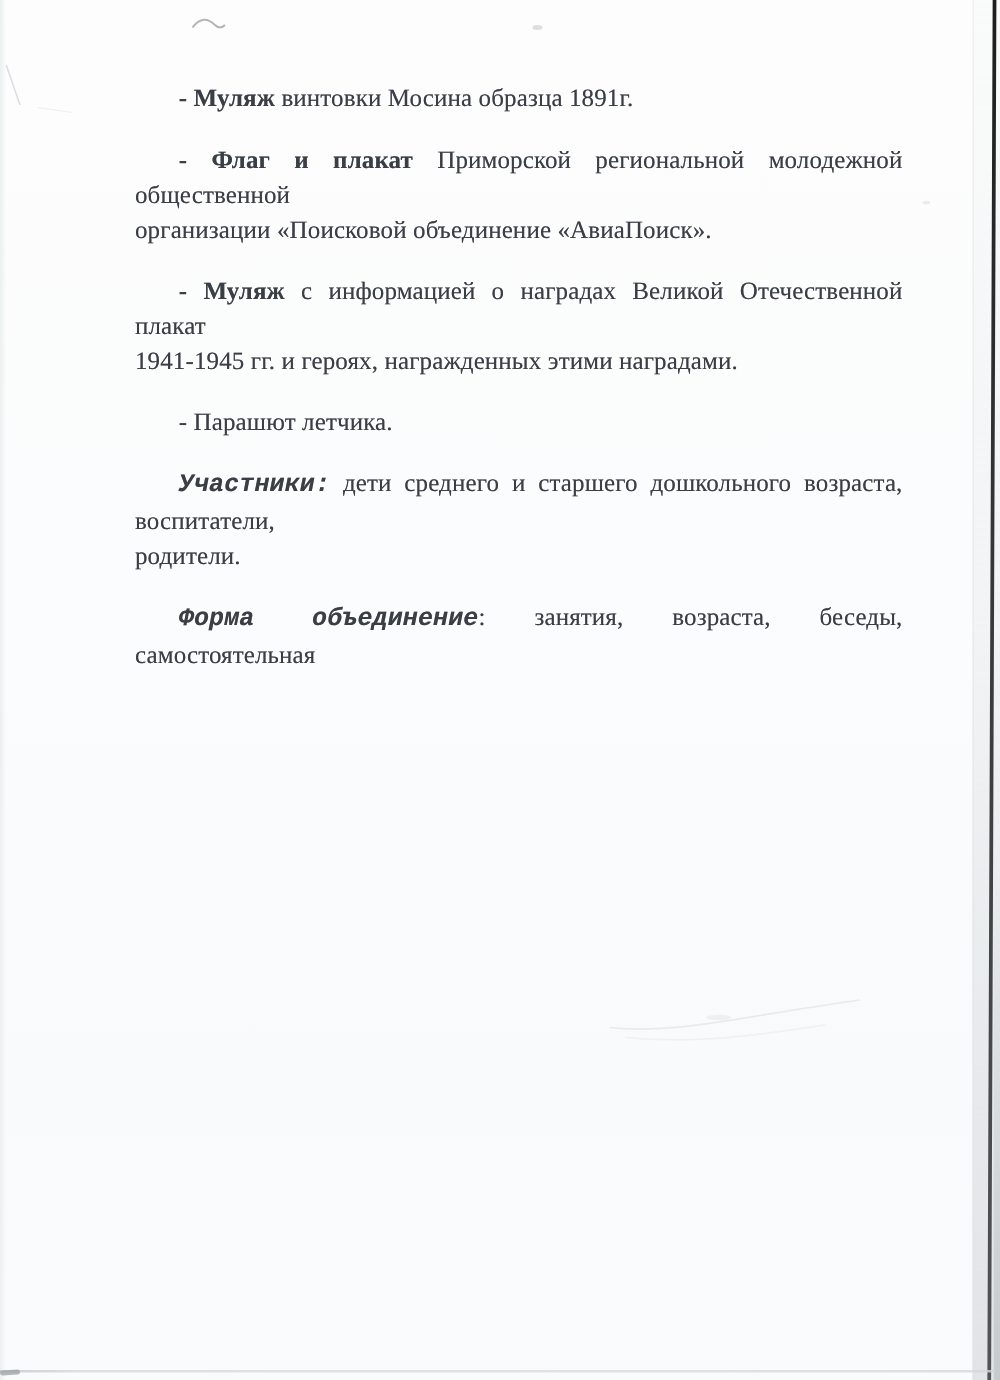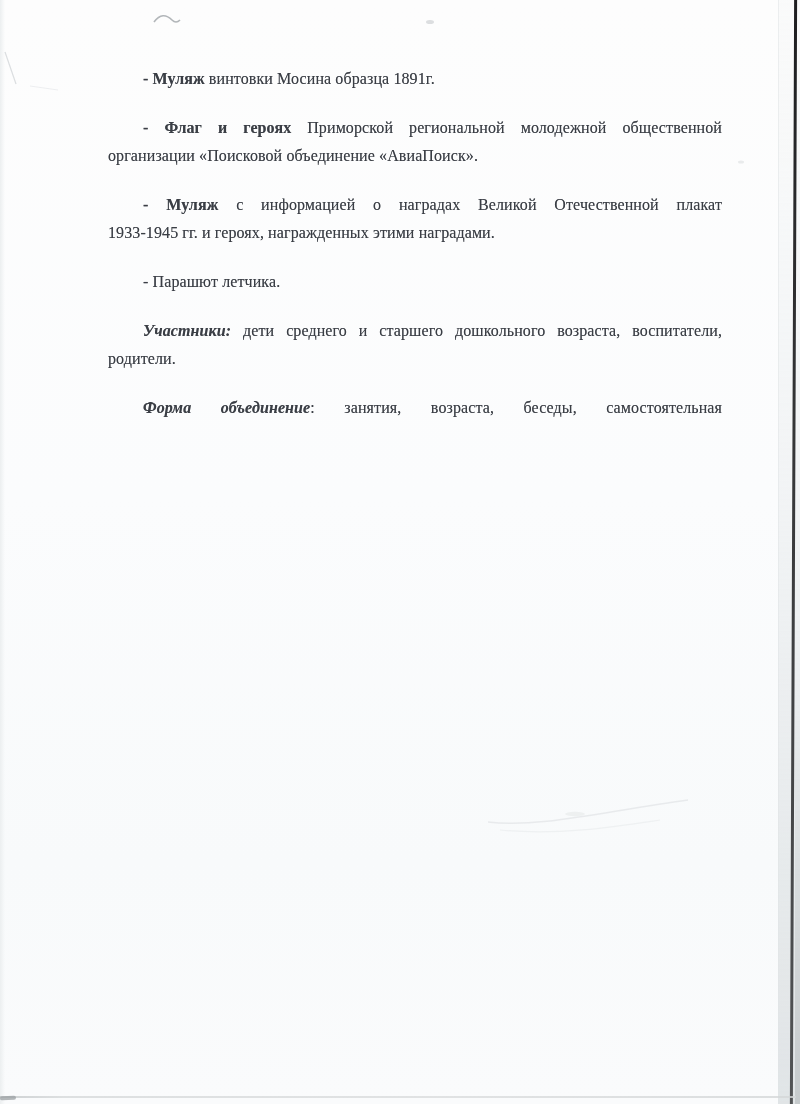--- a/index.html
+++ b/index.html
@@ -64,59 +64,59 @@
     transform: rotate(-3deg);
     border-radius: 2px;
     opacity: 0.75;
   }
   
   .text-block {
     position: absolute;
     left: 108px;
     top: 65px;
     width: 614px;
-    font-size: 16px;
+    font-size: 20px;
     letter-spacing: 0.1px;
     text-shadow: 0 0 0.5px rgba(58,62,69,0.55);
   }
   .para { margin: 0 0 21px 0; }
   .line {
     line-height: 28px;
     text-align: justify;
     text-align-last: justify;
     white-space: normal;
   }
   .line.last { text-align-last: left; }
   .para .line.first { text-indent: 35px; }
   .bold { font-weight: 700; }
-  .bold-italic { font-weight: 700; font-style: italic; }
+  .bold-italic { font-weight: 700; font-style: italic; font-family: Liberation Mono, monospace; }
   .artifacts {
     position: absolute;
     left: 0; top: 0;
     pointer-events: none;
   }
 </style>
 </head>
 <body>
 
 <div class="scan-page">
 
   <div class="left-edge"></div>
 
   <div class="text-block">
       <div class="para">
         <div class="line first last"><span class="bold">- Муляж</span><span> винтовки Мосина образца 1891г.</span></div>
       </div>
       <div class="para">
-        <div class="line first"><span class="bold">- Флаг и героях</span><span> Приморской региональной молодежной общественной</span></div>
+        <div class="line first"><span class="bold">- Флаг и плакат</span><span> Приморской региональной молодежной общественной</span></div>
         <div class="line last"><span>организации «Поисковой объединение «АвиаПоиск».</span></div>
       </div>
       <div class="para">
         <div class="line first"><span class="bold">- Муляж</span><span> с информацией о наградах Великой Отечественной плакат</span></div>
-        <div class="line last"><span>1933-1945 гг. и героях, награжденных этими наградами.</span></div>
+        <div class="line last"><span>1941-1945 гг. и героях, награжденных этими наградами.</span></div>
       </div>
       <div class="para">
         <div class="line first last"><span>- Парашют летчика.</span></div>
       </div>
       <div class="para">
         <div class="line first"><span class="bold-italic">Участники:</span><span> дети среднего и старшего дошкольного возраста, воспитатели,</span></div>
         <div class="line last"><span>родители.</span></div>
       </div>
       <div class="para">
         <div class="line first"><span class="bold-italic">Форма объединение</span><span>: занятия, возраста, беседы, самостоятельная</span></div>

